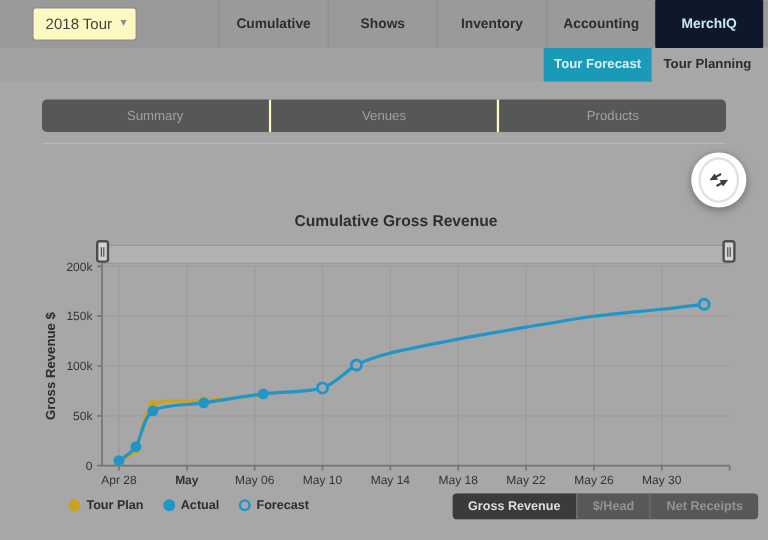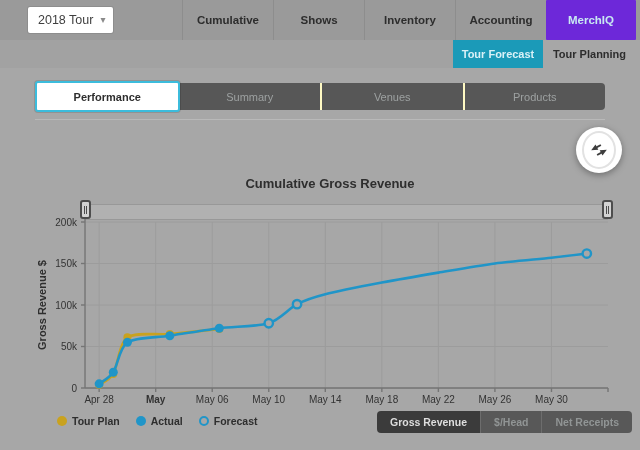--- a/index.html
+++ b/index.html
@@ -1,21 +1,21 @@
 <!DOCTYPE html>
 <html><head>
 <meta charset="utf-8">
 <style>
   html,body{margin:0;padding:0;}
   body{width:640px;height:450px;font-family:"Liberation Sans",sans-serif;-webkit-font-smoothing:antialiased;}
   #app{position:relative;width:640px;height:450px;background:#a7a7a7;overflow:hidden;}
 
   
   .topbar{position:absolute;left:0;top:0;width:640px;height:40px;background:#9a9a9a;display:flex;align-items:stretch;}
-  .tour-select{position:absolute;left:28px;top:7px;height:26px;padding:0 8px 0 10px;background:#ffffff;
+  .tour-select{position:absolute;left:28px;top:7px;height:26px;padding:0 8px 0 10px;background:#fef9c3;
     border:none;border-radius:2px;display:flex;align-items:center;gap:7px;cursor:pointer;
     font-size:12.5px;color:#3f3f3f;box-shadow:0 0 0 1px rgba(0,0,0,0.08);}
   .chev{font-size:10px;color:#8a8a8a;line-height:1;}
   .nav-cells{position:absolute;left:182px;top:0;width:458px;height:40px;display:flex;}
   .nav-cell{flex:1;display:flex;align-items:center;justify-content:center;font-size:11.5px;font-weight:600;
     color:#2d2d2d;border-left:1px solid #8d8d8d;cursor:pointer;}
   .nav-cell.brand{border-left:none;color:#c9e9f2;margin:0 4px 0 0;border-radius:1px;}
   
   .subbar{position:absolute;left:0;top:40px;width:524px;height:28px;background:#a2a2a2;}
   .sub-item{position:absolute;top:0;height:28px;display:flex;align-items:center;justify-content:center;
@@ -80,39 +80,36 @@
         </div>
       <div class="nav-cell">
           <span>Shows</span>
         </div>
       <div class="nav-cell">
           <span>Inventory</span>
         </div>
       <div class="nav-cell">
           <span>Accounting</span>
         </div>
-      <div class="nav-cell brand" style="background: #6d28d9;">
+      <div class="nav-cell brand" style="background: #0f172a;">
           <span>MerchIQ</span>
         </div>
     </div>
   </div>
 
   <div class="subbar">
     <div class="sub-item active" style="background: rgb(27, 154, 184);">
         <span>Tour Forecast</span>
       </div>
     <div class="sub-item plain">
         <span>Tour Planning</span>
       </div>
   </div>
 
   <div class="tabs">
-    <div class="tab active">
-        <span>Performance</span>
-      </div>
     <div class="tab">
         <span>Summary</span>
       </div>
     <div class="tab">
         <span>Venues</span>
       </div>
     <div class="tab">
         <span>Products</span>
       </div>
   </div>

